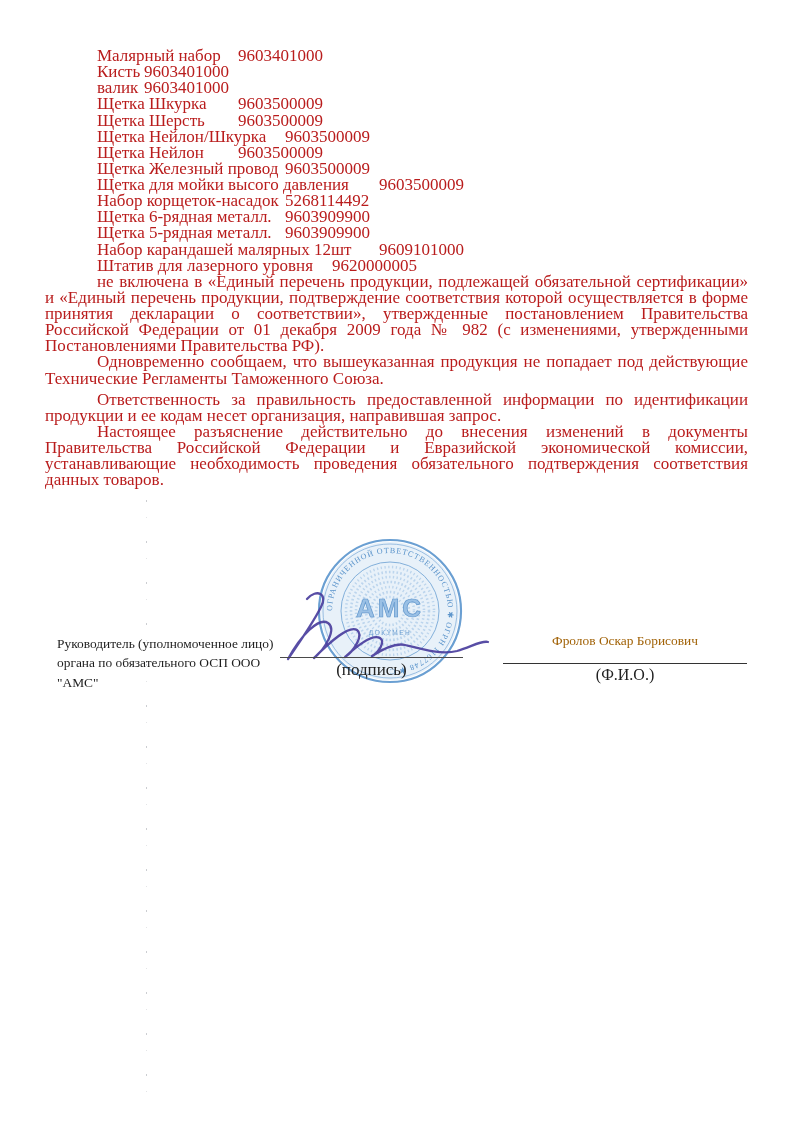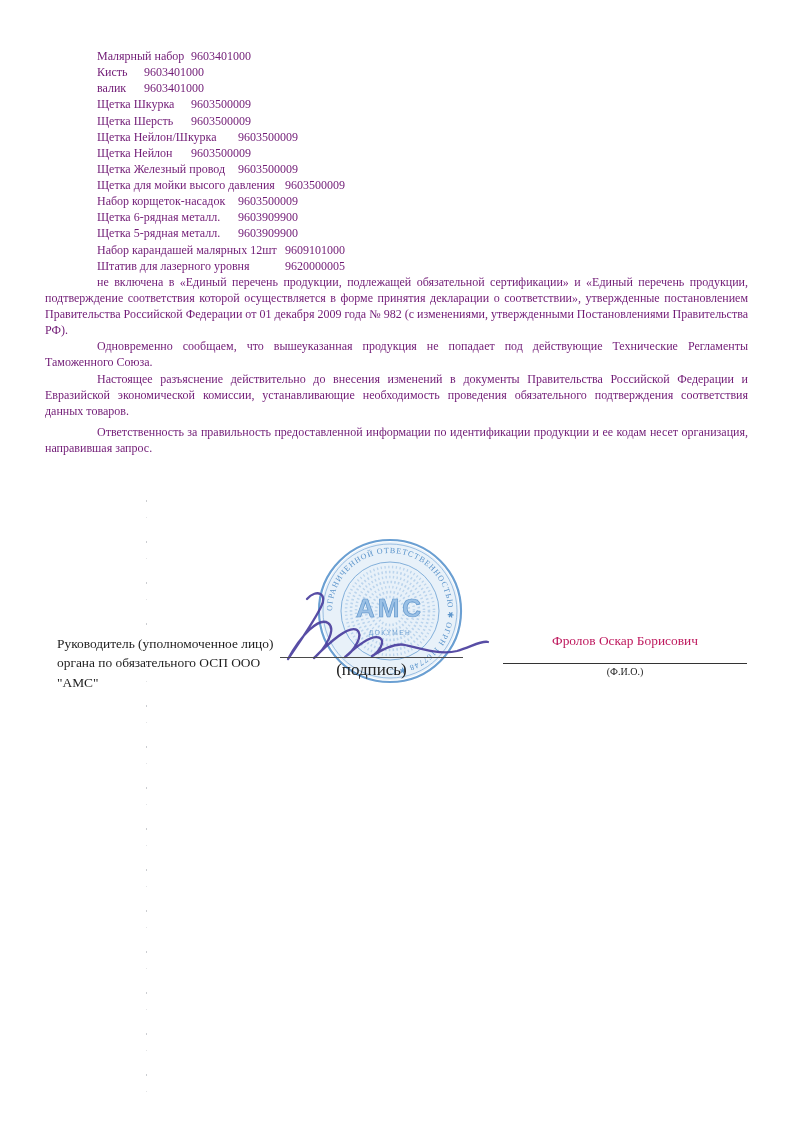--- a/index.html
+++ b/index.html
@@ -8,21 +8,21 @@
     background:#ffffff;
     font-family:"Liberation Serif","DejaVu Serif",serif;
     position:relative;
     overflow:hidden;
   }
   .page{position:absolute;inset:0;width:793px;height:1123px;background:#fff;}
 
   
   .flow{
     position:absolute;left:45px;top:48px;width:703px;
-    font-size:12px;line-height:16.13px;color:#701a75;
+    font-size:17px;line-height:16.13px;color:#b91c1c;
     text-align:justify;
   }
   .product-list{margin-left:52px;text-align:left;}
   .product-row{white-space:pre;tab-size:47px;-moz-tab-size:47px;}
   .para{margin:0;text-indent:52px;}
   .para-gap{margin-top:5px;}
 
   
   .scan-dots{
     position:absolute;left:146px;top:500px;width:1px;height:600px;
@@ -36,51 +36,51 @@
   .signer-role{
     position:absolute;left:57px;top:634px;width:255px;
     font-size:13.4px;line-height:19.3px;color:#1d1d1d;
   }
   .stamp{position:absolute;left:315px;top:536px;width:150px;height:150px;opacity:.93;}
   .handsig{position:absolute;left:275px;top:585px;width:220px;height:85px;}
   .sig-line{position:absolute;left:280px;top:657px;width:183px;border-top:1.2px solid #4a4a4a;height:0;}
   .sig-caption{position:absolute;left:280px;top:660px;width:183px;text-align:center;
     font-size:17px;color:#222;}
   .signer-name{position:absolute;left:503px;top:633px;width:244px;text-align:center;
-    font-size:13.4px;color:#be185d;}
+    font-size:13.4px;color:#a16207;}
   .fio-line{position:absolute;left:503px;top:663px;width:244px;border-top:1.2px solid #333;height:0;}
   .fio-caption{position:absolute;left:503px;top:666px;width:244px;text-align:center;
-    font-size:10px;color:#222;}
+    font-size:16px;color:#222;}
 </style>
 </head>
 <body>
 
 <div class="page">
 
   <div class="flow">
     <div class="product-list" id="product-list">
         <div class="product-row">Малярный набор	9603401000</div>
         <div class="product-row">Кисть	9603401000</div>
         <div class="product-row">валик	9603401000</div>
         <div class="product-row">Щетка Шкурка	9603500009</div>
         <div class="product-row">Щетка Шерсть	9603500009</div>
         <div class="product-row">Щетка Нейлон/Шкурка	9603500009</div>
         <div class="product-row">Щетка Нейлон	9603500009</div>
         <div class="product-row">Щетка Железный провод	9603500009</div>
         <div class="product-row">Щетка для мойки высого давления	9603500009</div>
-        <div class="product-row">Набор корщеток-насадок	9603500009</div>
+        <div class="product-row">Набор корщеток-насадок	5268114492</div>
         <div class="product-row">Щетка 6-рядная металл.	9603909900</div>
         <div class="product-row">Щетка 5-рядная металл.	9603909900</div>
         <div class="product-row">Набор карандашей малярных 12шт	9609101000</div>
         <div class="product-row">Штатив для лазерного уровня	9620000005</div>
       </div>
     <p class="para">не включена в «Единый перечень продукции, подлежащей обязательной сертификации» и «Единый перечень продукции, подтверждение соответствия которой осуществляется в форме принятия декларации о соответствии», утвержденные постановлением Правительства Российской Федерации от 01 декабря 2009 года № 982 (с изменениями, утвержденными Постановлениями Правительства РФ).</p>
     <p class="para">Одновременно сообщаем, что вышеуказанная продукция не попадает под действующие Технические Регламенты Таможенного Союза.</p>
+    <p class="para para-gap">Ответственность за правильность предоставленной информации по идентификации продукции и ее кодам несет организация, направившая запрос.</p>
     <p class="para">Настоящее разъяснение действительно до внесения изменений в документы Правительства Российской Федерации и Евразийской экономической комиссии, устанавливающие необходимость проведения обязательного подтверждения соответствия данных товаров.</p>
-    <p class="para para-gap">Ответственность за правильность предоставленной информации по идентификации продукции и ее кодам несет организация, направившая запрос.</p>
   </div>
 
   <div class="scan-dots"></div>
 
   <div class="signer-role">
     <div>Руководитель (уполномоченное лицо)</div>
     <div>органа по обязательного ОСП ООО</div>
     <div>"АМС"</div>
   </div>
 

